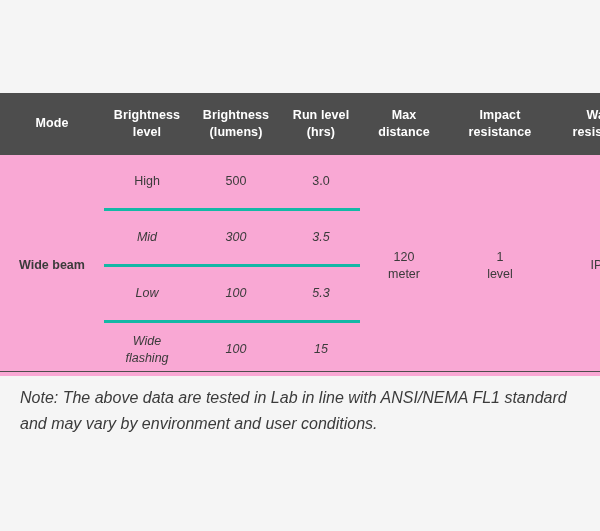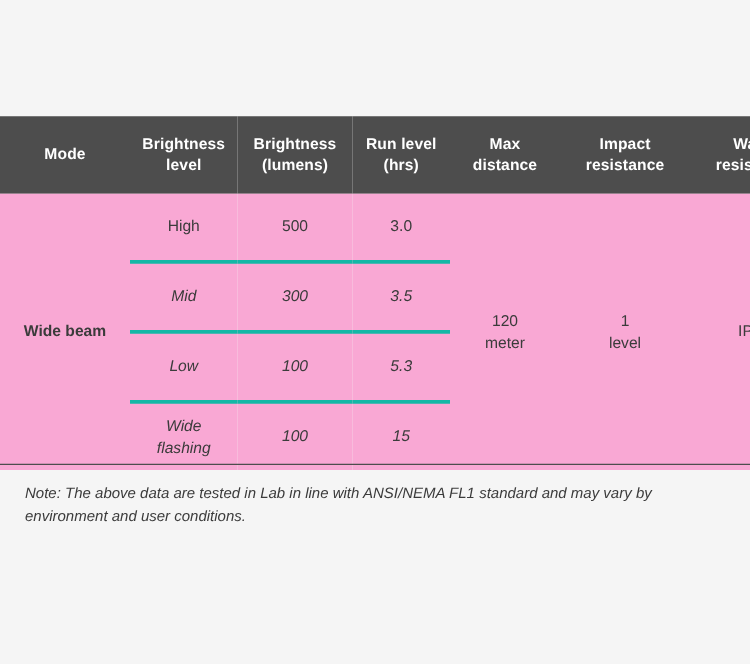--- a/index.html
+++ b/index.html
@@ -77,21 +77,21 @@
     width: 600px;
     height: 1px;
     background: #4d4d4d;
   }
 
   .note {
     position: absolute;
     left: 20px;
     top: 385px;
     width: 562px;
-    font-size: 12px;
+    font-size: 16px;
     font-style: italic;
     line-height: 1.6;
     color: #3b3b3b;
   }
 </style>
 </head>
 <body>
 
 <div class="spec-wrap">
   <table class="spec">

